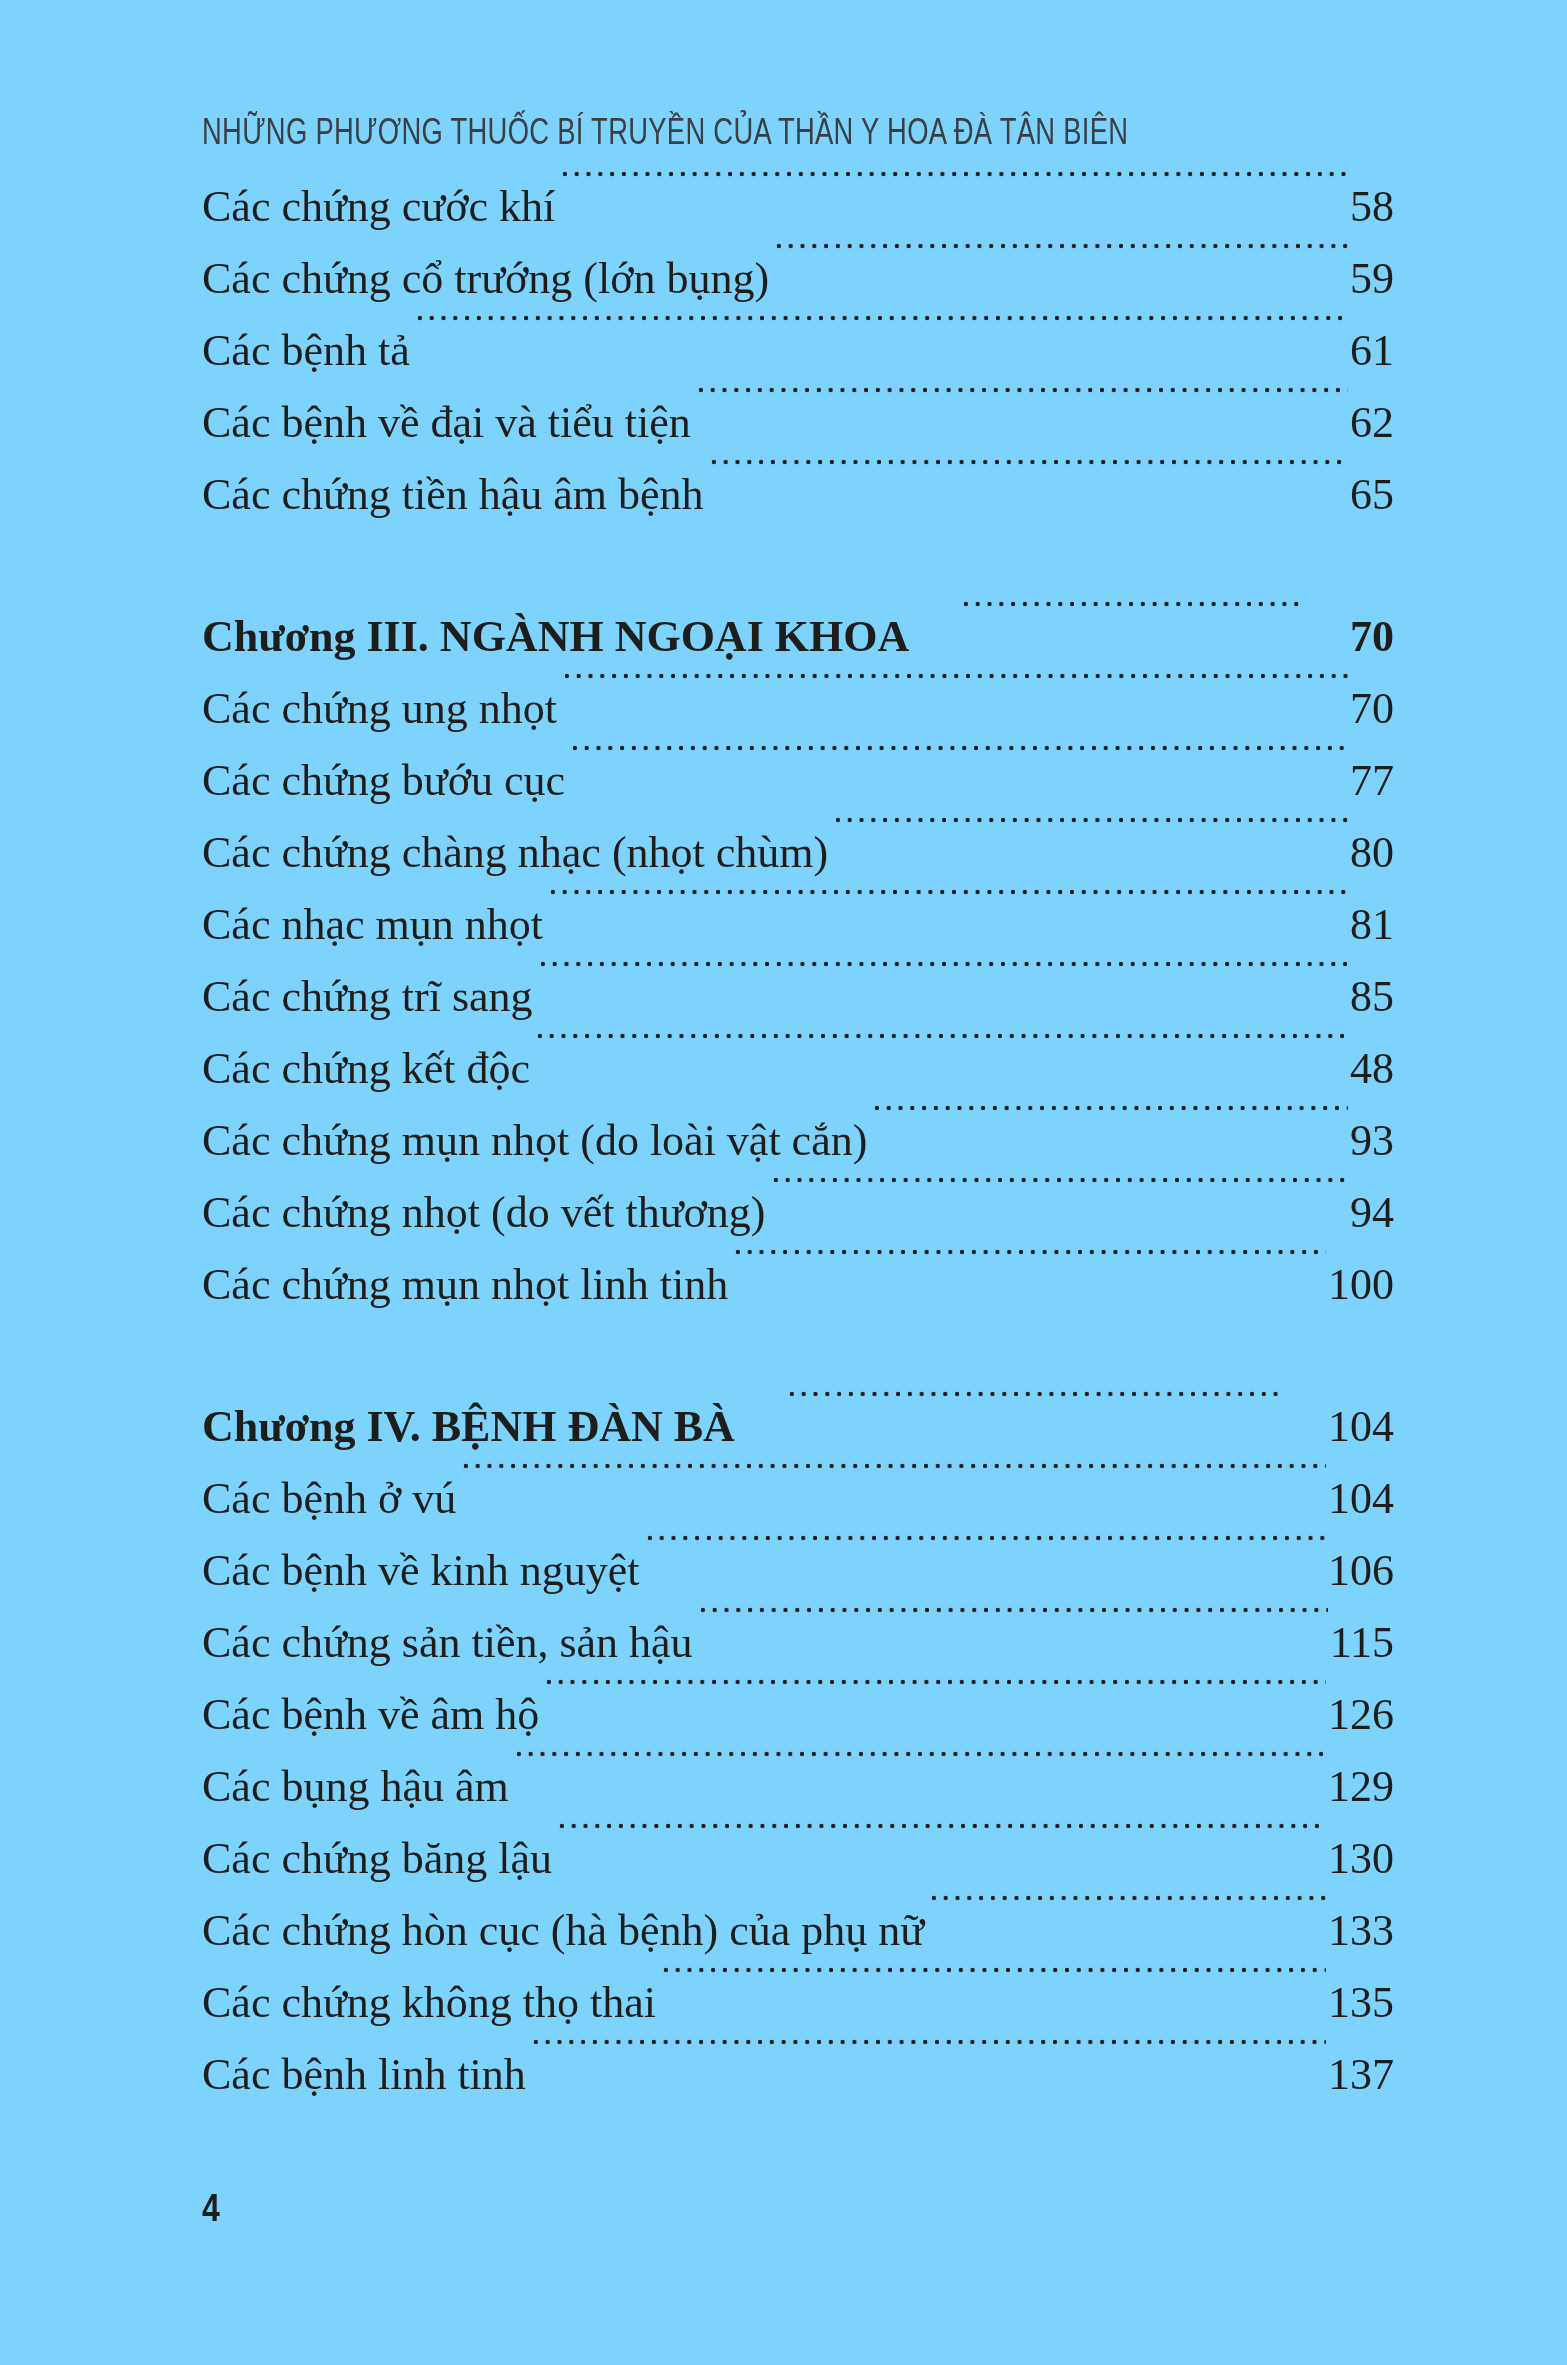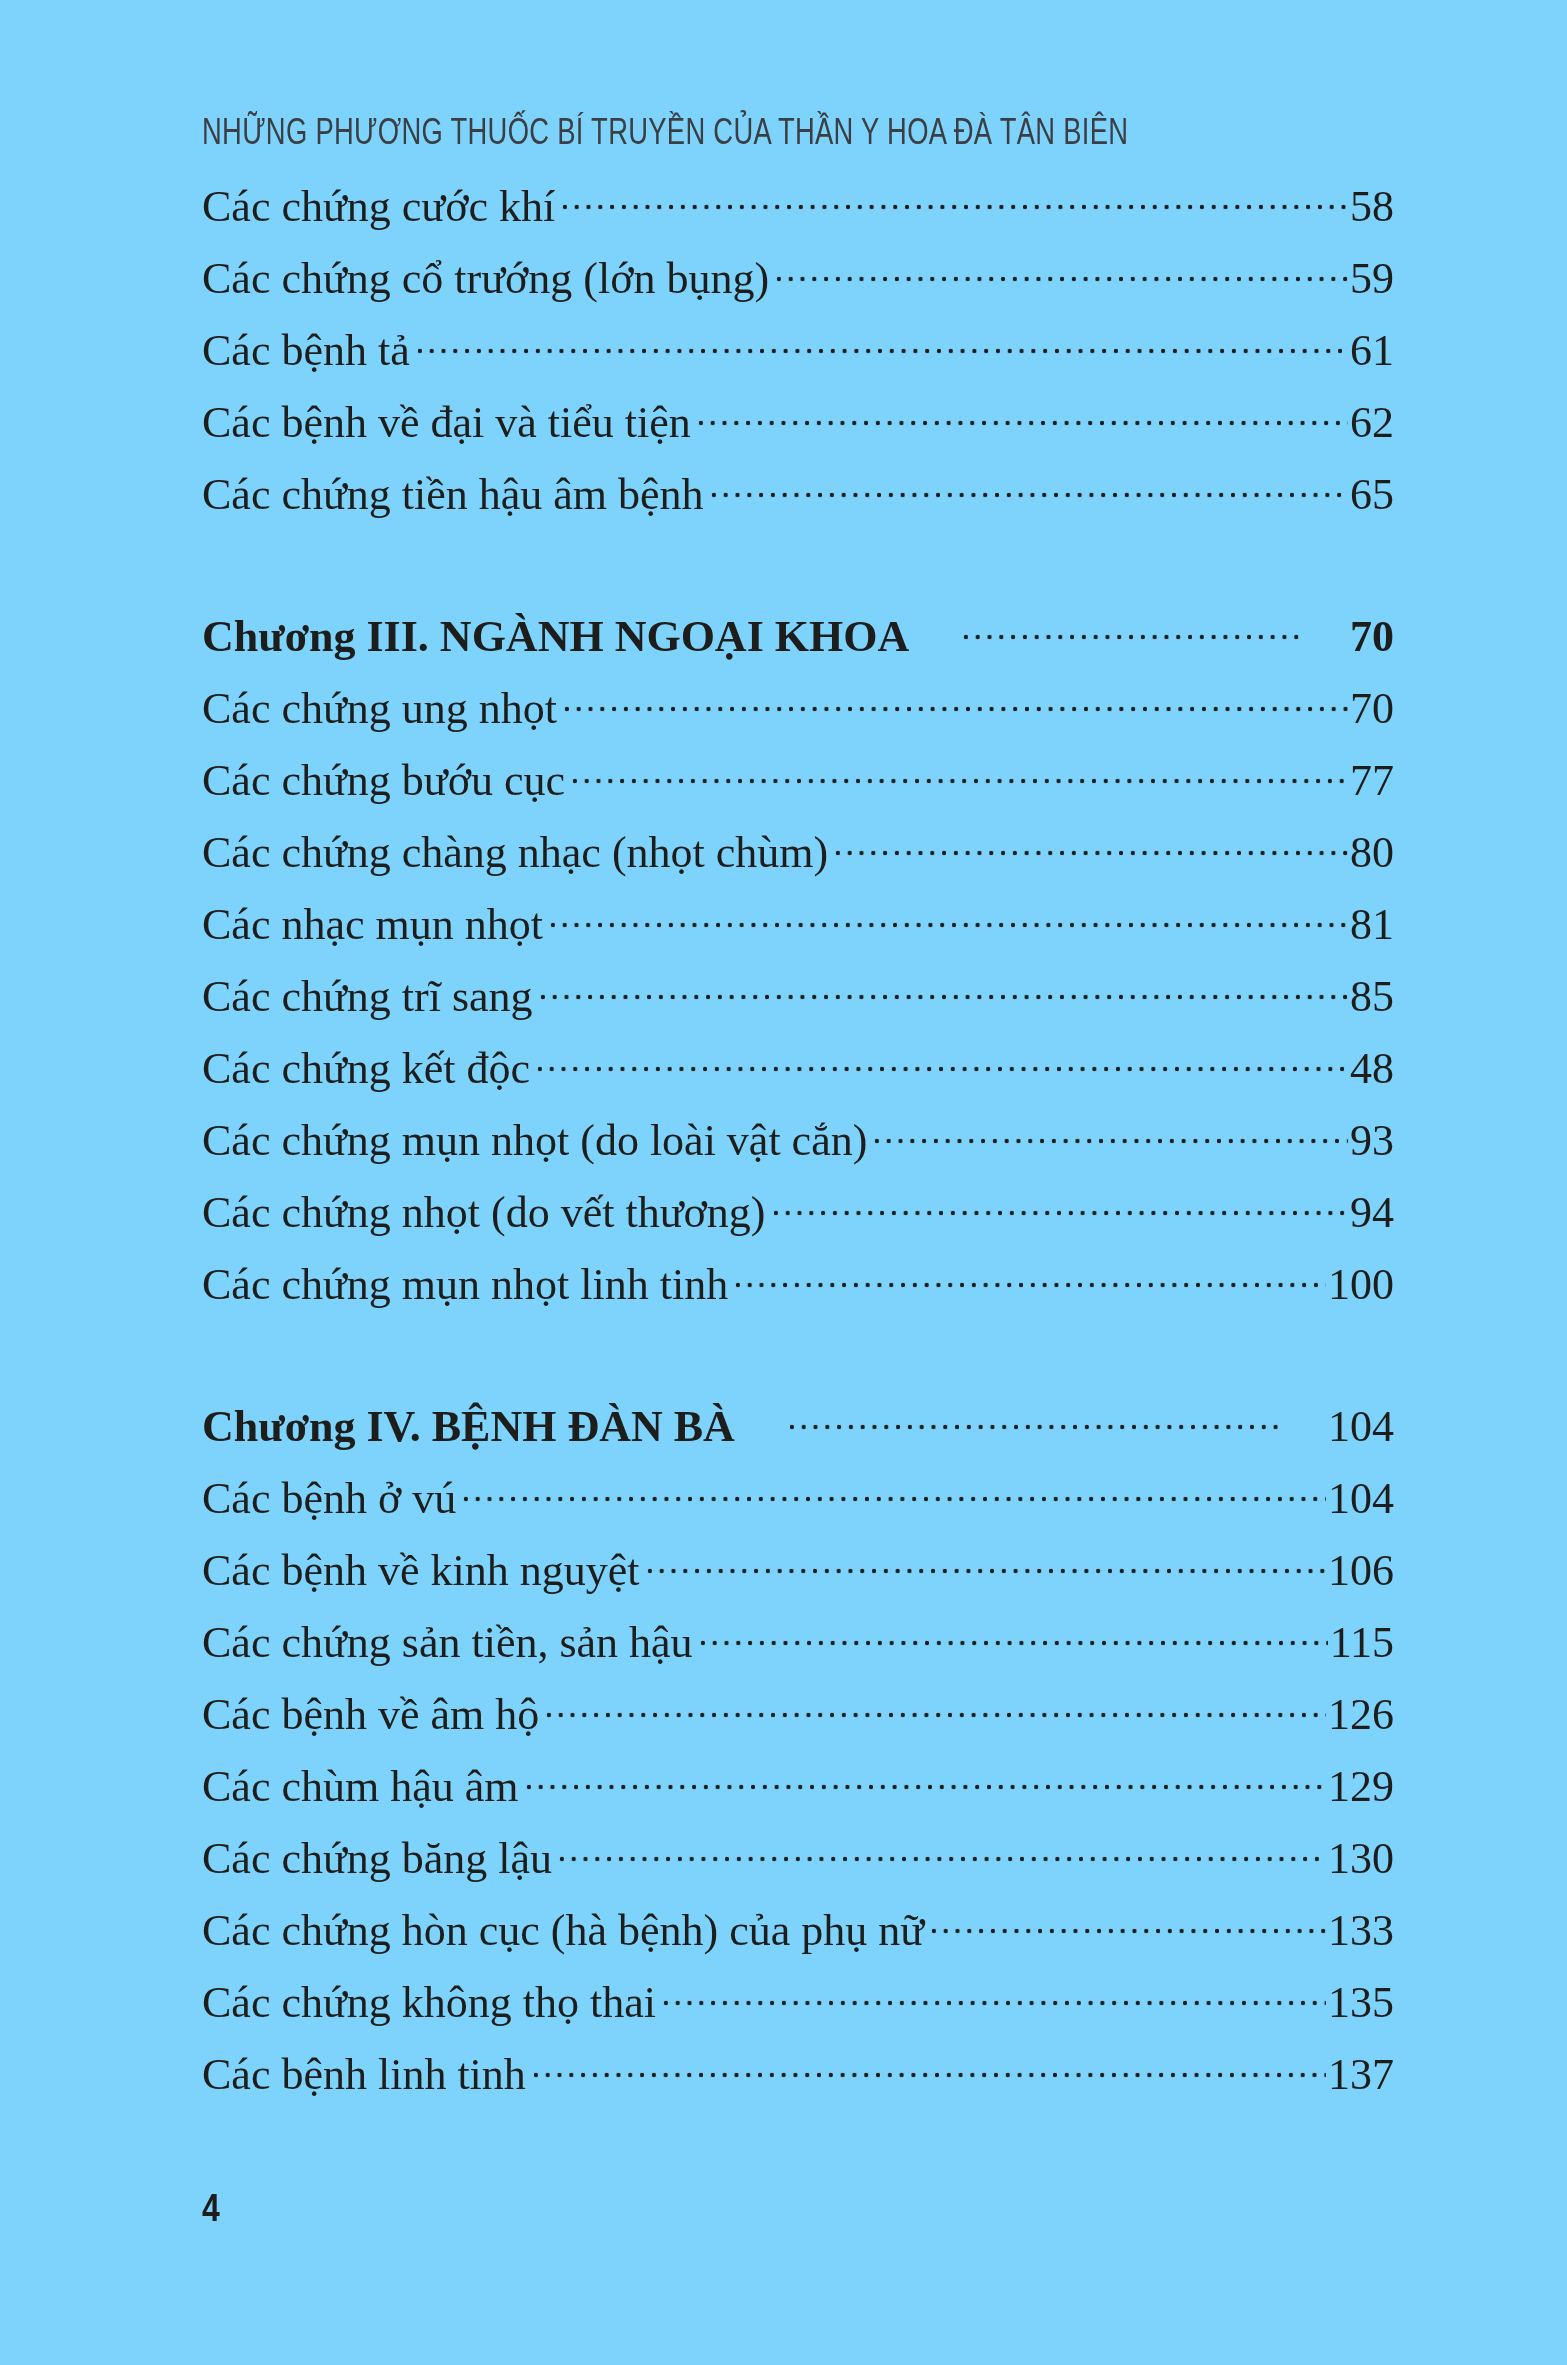--- a/index.html
+++ b/index.html
@@ -19,21 +19,21 @@
     color:var(--header-color,#3b3e42);
     transform:scaleX(0.74);
     transform-origin:left center;
     white-space:nowrap;
   }
   .toc {
     position:absolute; left:202px; top:171px; width:1192px;
     color:var(--text-color,#1d1d1b);
   }
   .toc-row {
-    display:flex; align-items:center;
+    display:flex; align-items:flex-start;
     height:72px; line-height:72px;
     font-size:44px;
     color:var(--text-color,#1d1d1b);
   }
   .toc-row.chapter {
     font-weight:700;
     margin-top:70px;
     gap:47px;
   }
   .toc-title { white-space:nowrap; }
@@ -164,21 +164,21 @@
           <span class="toc-title">Các chứng sản tiền, sản hậu</span>
           <span class="toc-dots"></span>
           <span class="toc-page">115</span>
         </div>
         <div class="toc-row">
           <span class="toc-title">Các bệnh về âm hộ</span>
           <span class="toc-dots"></span>
           <span class="toc-page">126</span>
         </div>
         <div class="toc-row">
-          <span class="toc-title">Các chùm hậu âm</span>
+          <span class="toc-title">Các bụng hậu âm</span>
           <span class="toc-dots"></span>
           <span class="toc-page">129</span>
         </div>
         <div class="toc-row">
           <span class="toc-title">Các chứng băng lậu</span>
           <span class="toc-dots"></span>
           <span class="toc-page">130</span>
         </div>
         <div class="toc-row">
           <span class="toc-title">Các chứng hòn cục (hà bệnh) của phụ nữ</span>

